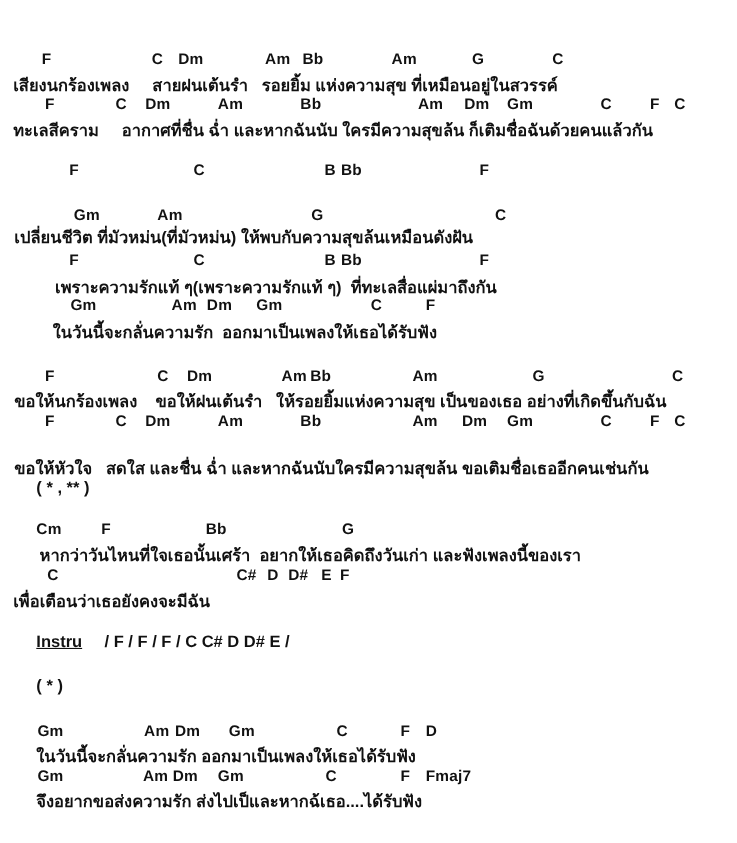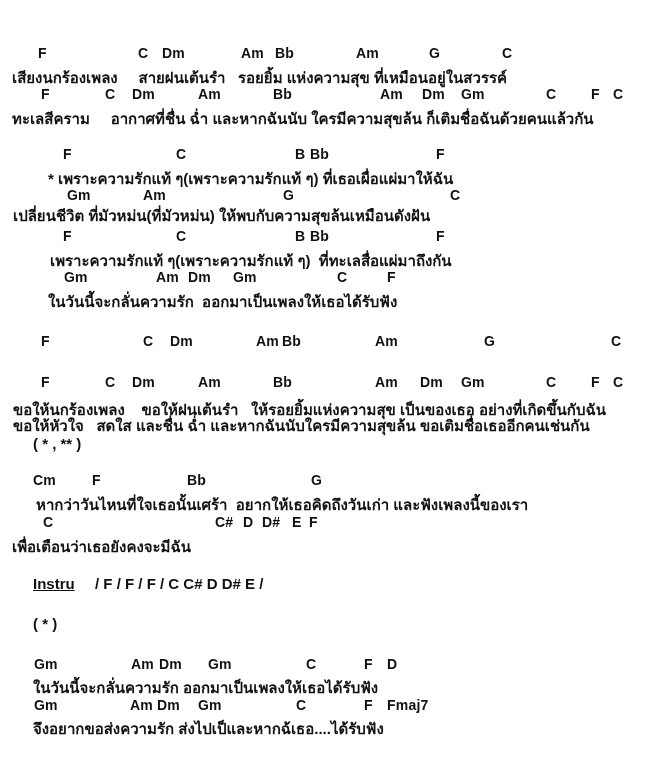--- a/index.html
+++ b/index.html
@@ -78,23 +78,20 @@
     <div class="line" style="top: 107px;">
       <span class="lyric-text" style="left: 12px;">ทะเลสีคราม     อากาศที่ชื่น ฉ่ำ และหากฉันนับ ใครมีความสุขล้น ก็เติมชื่อฉันด้วยคนแล้วกัน</span>
     </div>
     <div class="line" style="top: 146px;">
       <span class="chord" style="left: 63px;">F</span>
       <span class="chord" style="left: 176px;">C</span>
       <span class="chord" style="left: 295px;">B</span>
       <span class="chord" style="left: 310px;">Bb</span>
       <span class="chord" style="left: 436px;">F</span>
     </div>
-    <div class="line" style="top: 167px;">
-      <span class="lyric-text" style="left: 48px;">* เพราะความรักแท้ ๆ(เพราะความรักแท้ ๆ) ที่เธอเผื่อแผ่มาให้ฉัน</span>
-    </div>
     <div class="line" style="top: 187px;">
       <span class="chord" style="left: 67px;">Gm</span>
       <span class="chord" style="left: 143px;">Am</span>
       <span class="chord" style="left: 283px;">G</span>
       <span class="chord" style="left: 450px;">C</span>
     </div>
     <div class="line" style="top: 204px;">
       <span class="lyric-text" style="left: 13px;">เปลี่ยนชีวิต ที่มัวหม่น(ที่มัวหม่น) ให้พบกับความสุขล้นเหมือนดังฝัน</span>
     </div>
     <div class="line" style="top: 228px;">
@@ -121,21 +118,21 @@
     <div class="line" style="top: 333px;">
       <span class="chord" style="left: 41px;">F</span>
       <span class="chord" style="left: 143px;">C</span>
       <span class="chord" style="left: 170px;">Dm</span>
       <span class="chord" style="left: 256px;">Am</span>
       <span class="chord" style="left: 282px;">Bb</span>
       <span class="chord" style="left: 375px;">Am</span>
       <span class="chord" style="left: 484px;">G</span>
       <span class="chord" style="left: 611px;">C</span>
     </div>
-    <div class="line" style="top: 353px; margin-top: 45px;">
+    <div class="line" style="top: 353px;">
       <span class="lyric-text" style="left: 13px;">ขอให้นกร้องเพลง    ขอให้ฝนเต้นรำ   ให้รอยยิ้มแห่งความสุข เป็นของเธอ อย่างที่เกิดขึ้นกับฉัน</span>
     </div>
     <div class="line" style="top: 374px;">
       <span class="chord" style="left: 41px;">F</span>
       <span class="chord" style="left: 105px;">C</span>
       <span class="chord" style="left: 132px;">Dm</span>
       <span class="chord" style="left: 198px;">Am</span>
       <span class="chord" style="left: 273px;">Bb</span>
       <span class="chord" style="left: 375px;">Am</span>
       <span class="chord" style="left: 420px;">Dm</span>

